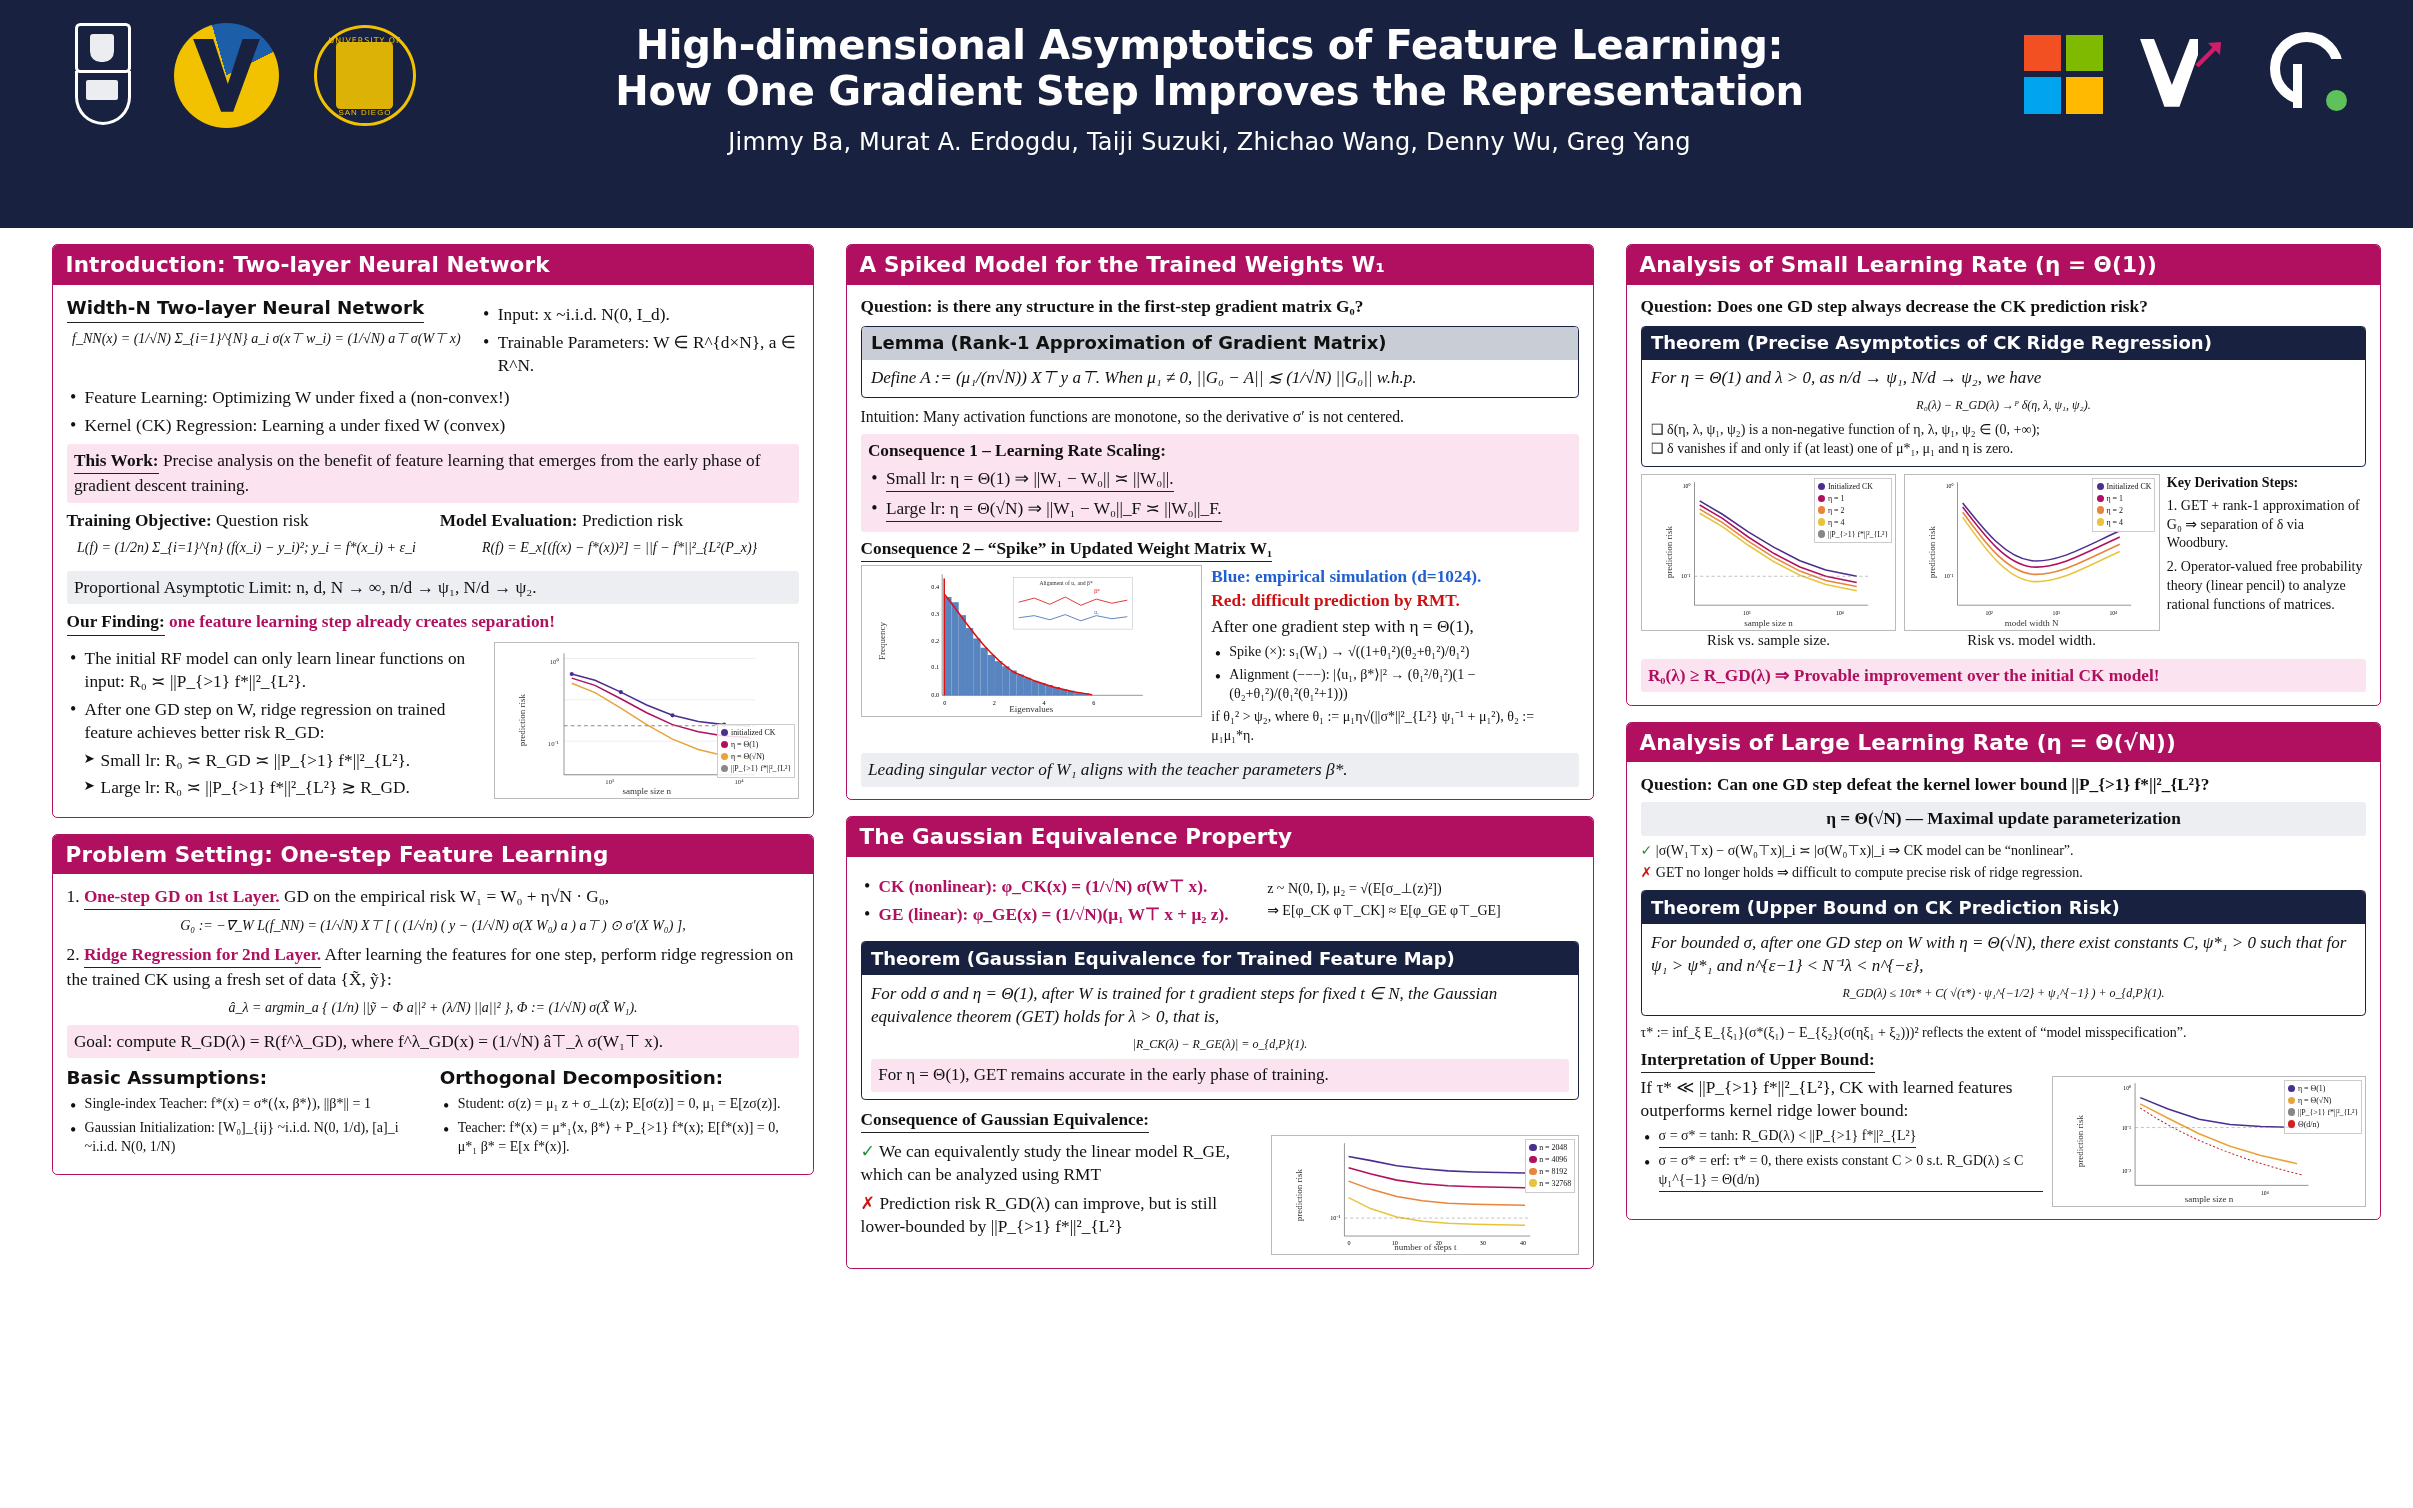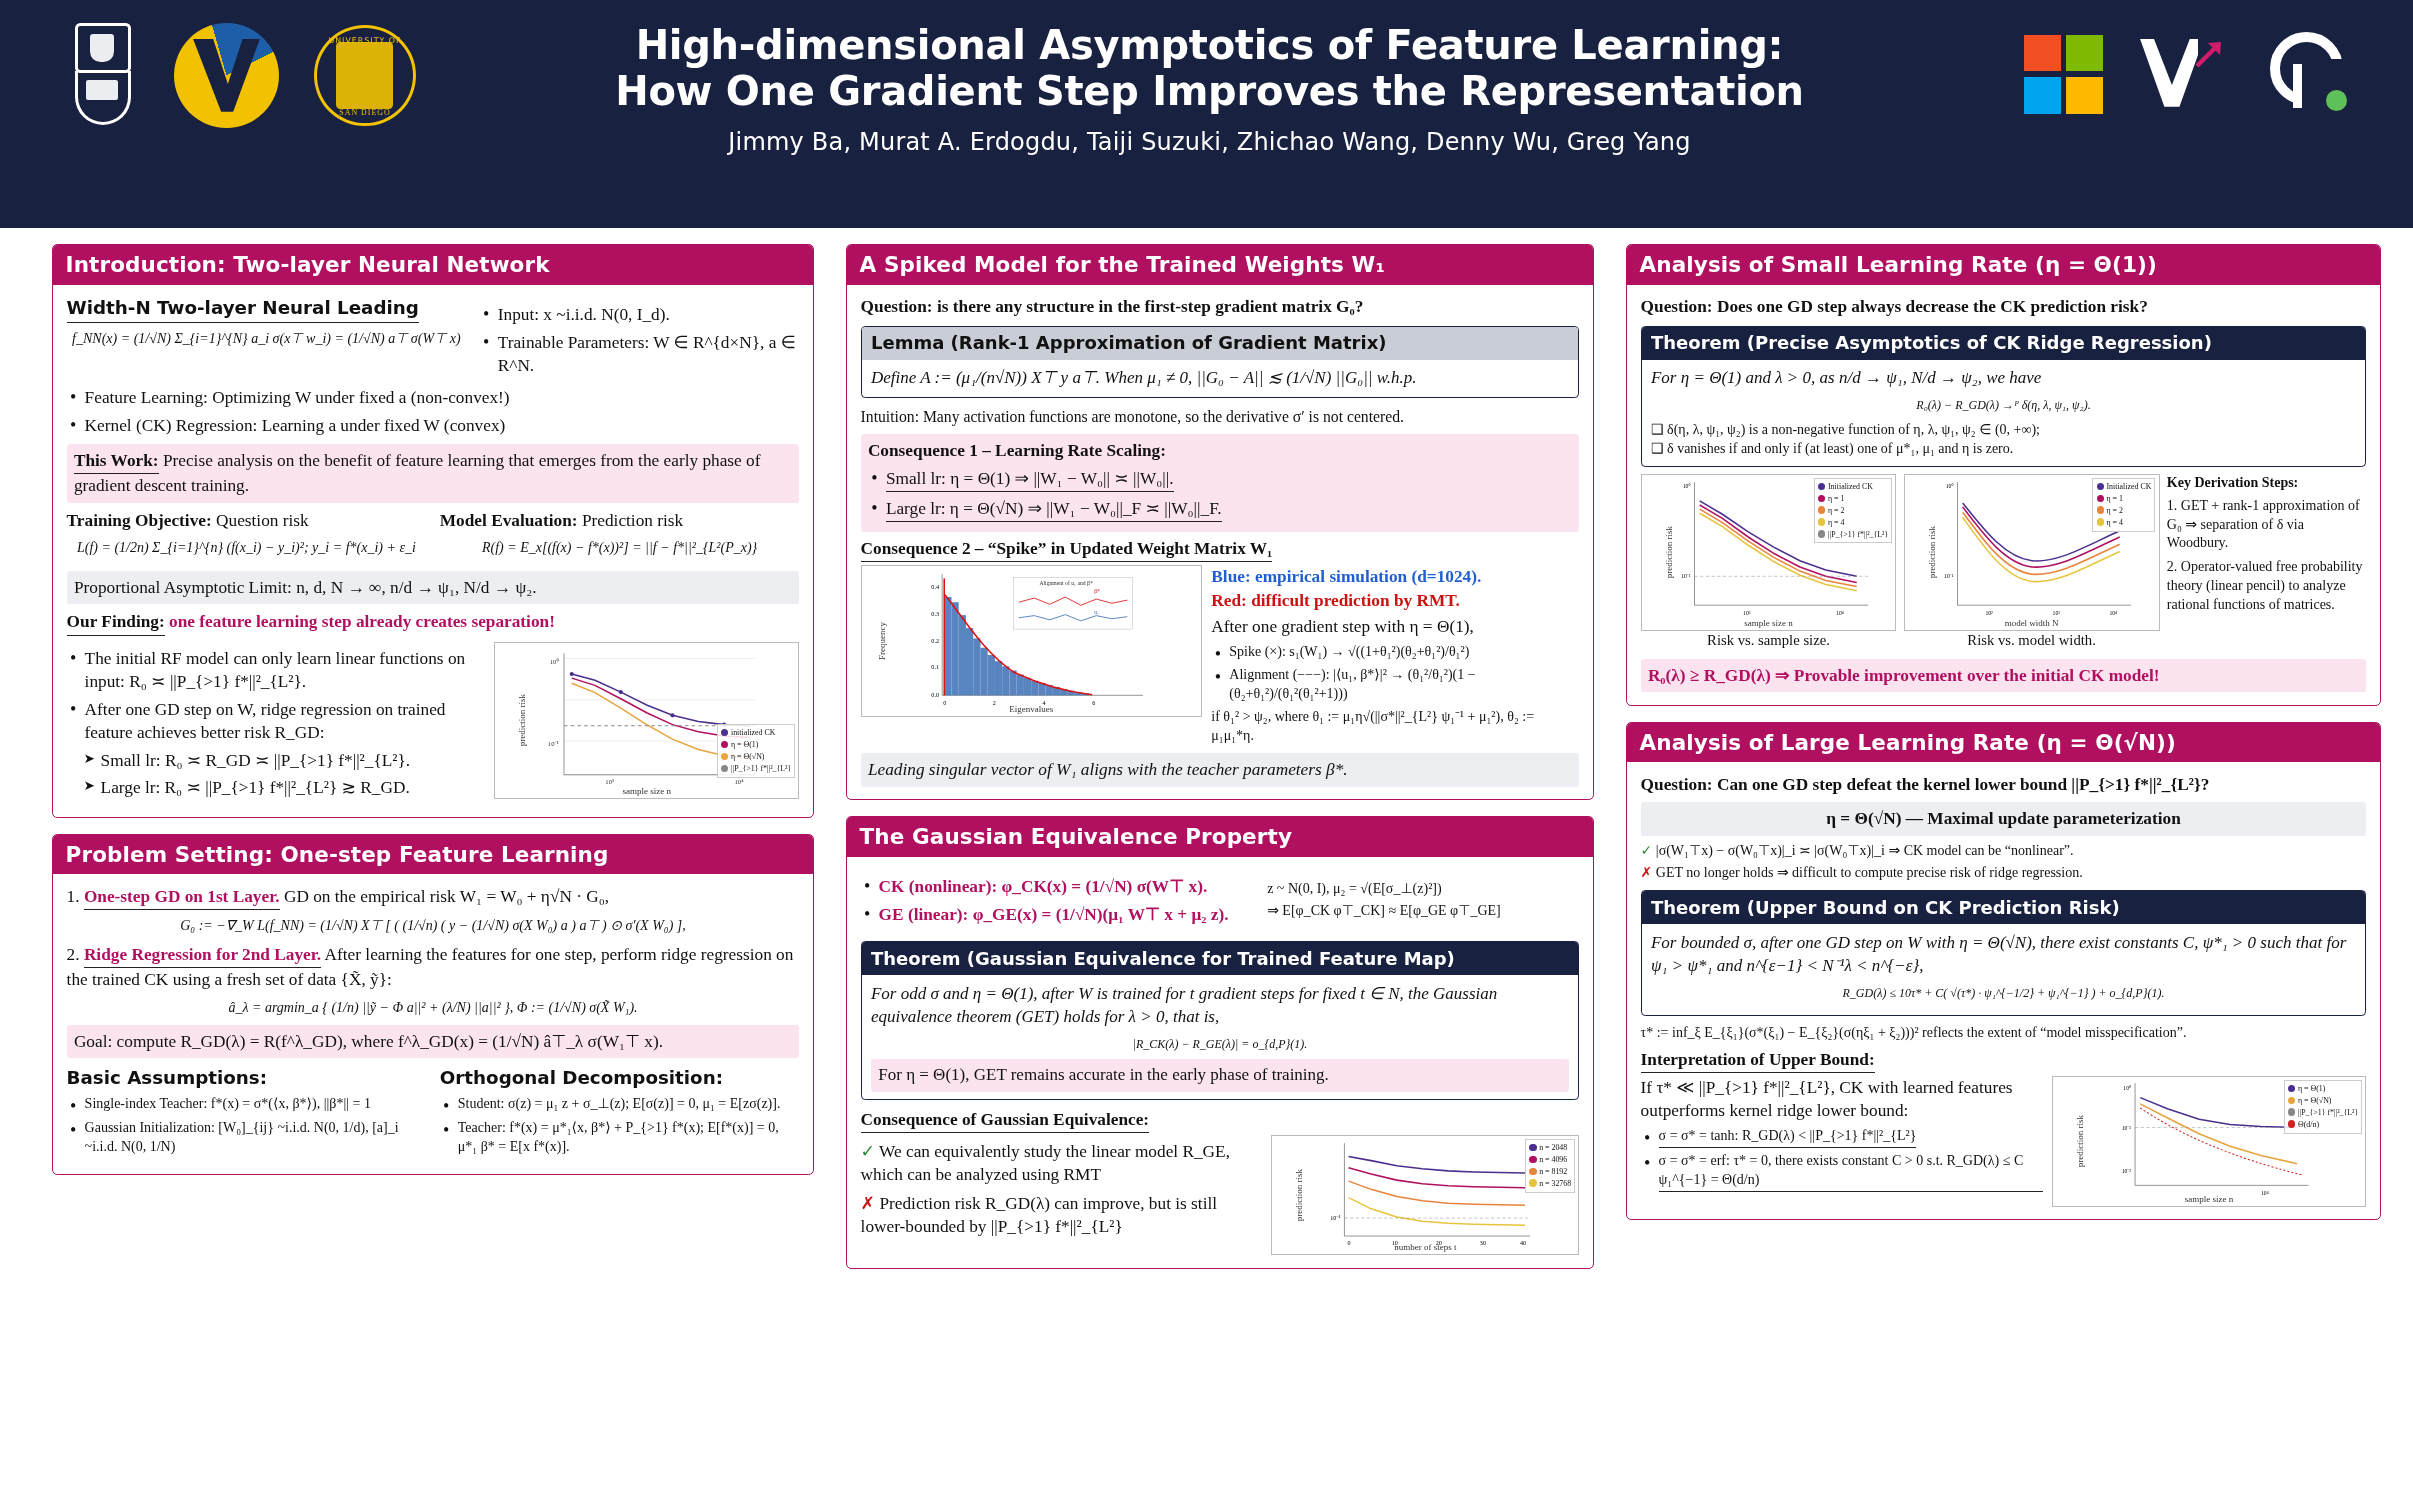--- a/index.html
+++ b/index.html
@@ -32,21 +32,21 @@
   .logo-uoft .book { position:absolute; left:23px; top:57px; width:32px; height:20px; background:#fff; border-radius:2.1px; opacity:.92;}
   .logo-vector { width:105px; height:105px; position:relative; }
   .logo-vector .vcircle { position:absolute; inset:0; border-radius:50%; background:
      conic-gradient(from 200deg, #f2c200 0 40%, #1c5fa8 40% 62%, #f2c200 62% 100%); }
   .logo-vector .vmask { position:absolute; left:19px; top:15.7px; width:67px; height:73px; background:#18213f;
       clip-path: polygon(0 0, 30% 0, 52% 62%, 74% 0, 100% 0, 60% 100%, 42% 100%); }
   .logo-ucsd { width:108px; height:105px; position:relative; }
   .logo-ucsd .ring { position:absolute; inset:2.1px 3.1px; border:3.7px solid #f2c200; border-radius:50%; }
   .logo-ucsd .inner { position:absolute; left:25px; top:19px; width:57px; height:67px; background:#f2c200; opacity:.9; border-radius:4.2px;}
   .logo-ucsd .txt { position:absolute; left:0; top:12.6px; width:100%; text-align:center; font-family:"DejaVu Sans",sans-serif; font-size:7.9px; color:#f2c200; letter-spacing:1px;}
-  .logo-ucsd .txt2 { position:absolute; left:0; bottom:11.5px; width:100%; text-align:center; font-family:Liberation Serif, serif; font-size:7.9px; color:#f2c200; letter-spacing:1px;}
+  .logo-ucsd .txt2 { position:absolute; left:0; bottom:11.5px; width:100%; text-align:center; font-family:Liberation Sans, sans-serif; font-size:7.9px; color:#f2c200; letter-spacing:1px;}
 
   .logos-right { position:absolute; right:63px; top:32px; display:flex; align-items:center; gap:37px;}
   .logo-ms { width:79px; height:79px; display:grid; grid-template-columns:1fr 1fr; grid-template-rows:1fr 1fr; gap:5.2px;}
   .logo-ms i { display:block; }
   .logo-ms i:nth-child(1){background:#f25022;}
   .logo-ms i:nth-child(2){background:#7fba00;}
   .logo-ms i:nth-child(3){background:#00a4ef;}
   .logo-ms i:nth-child(4){background:#ffb900;}
   .logo-v2 { width:89px; height:79px; position:relative;}
   .logo-v2 .vv { position:absolute; left:0; top:4.2px; width:58px; height:68px; background:#fff;
@@ -155,21 +155,21 @@
     </div>
   </div>
 
   <div class="col col1">
 
     <div class="box">
       <div class="bar">Introduction:  Two-layer Neural Network</div>
       <div class="bodyb">
         <div class="cols2">
           <div style="flex:1.25">
-            <h4 class="sec"><span class="u">Width-N Two-layer Neural Leading</span></h4>
+            <h4 class="sec"><span class="u">Width-N Two-layer Neural Network</span></h4>
             <div class="math tiny">f_NN(x) = (1/√N) Σ_{i=1}^{N} a_i σ(x⊤ w_i) = (1/√N) a⊤ σ(W⊤ x)</div>
           </div>
           <div style="flex:1; padding-top:3.1px;">
             <ul class="b">
               <li><span>Input: x ~i.i.d. N(0, I_d).</span></li>
               <li><span>Trainable Parameters: W ∈ R^{d×N}, a ∈ R^N.</span></li>
             </ul>
           </div>
         </div>
         <ul class="b">

